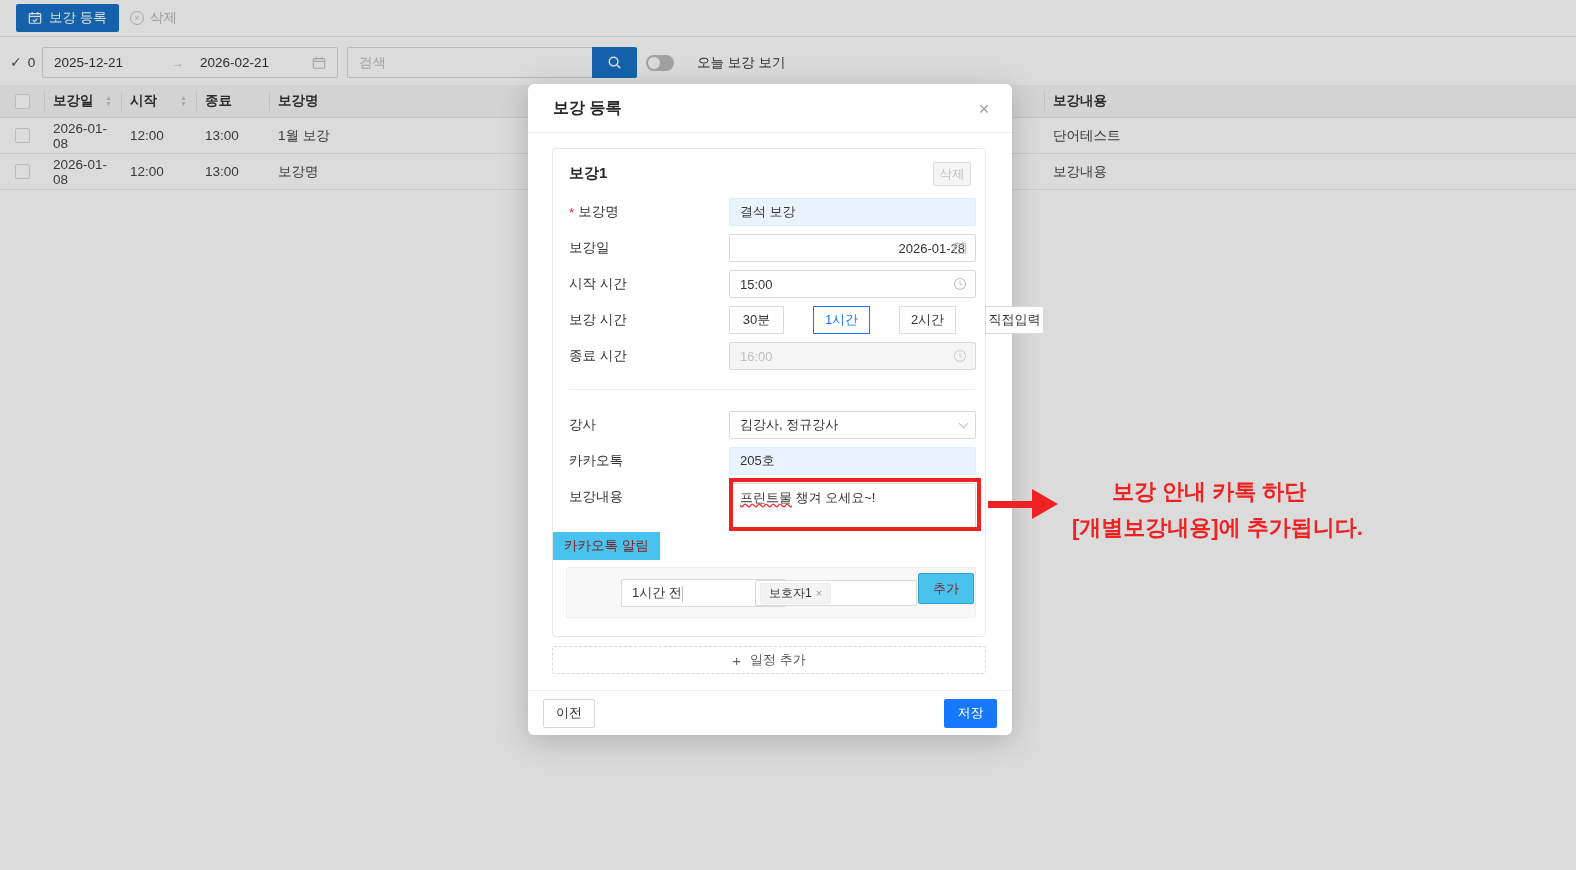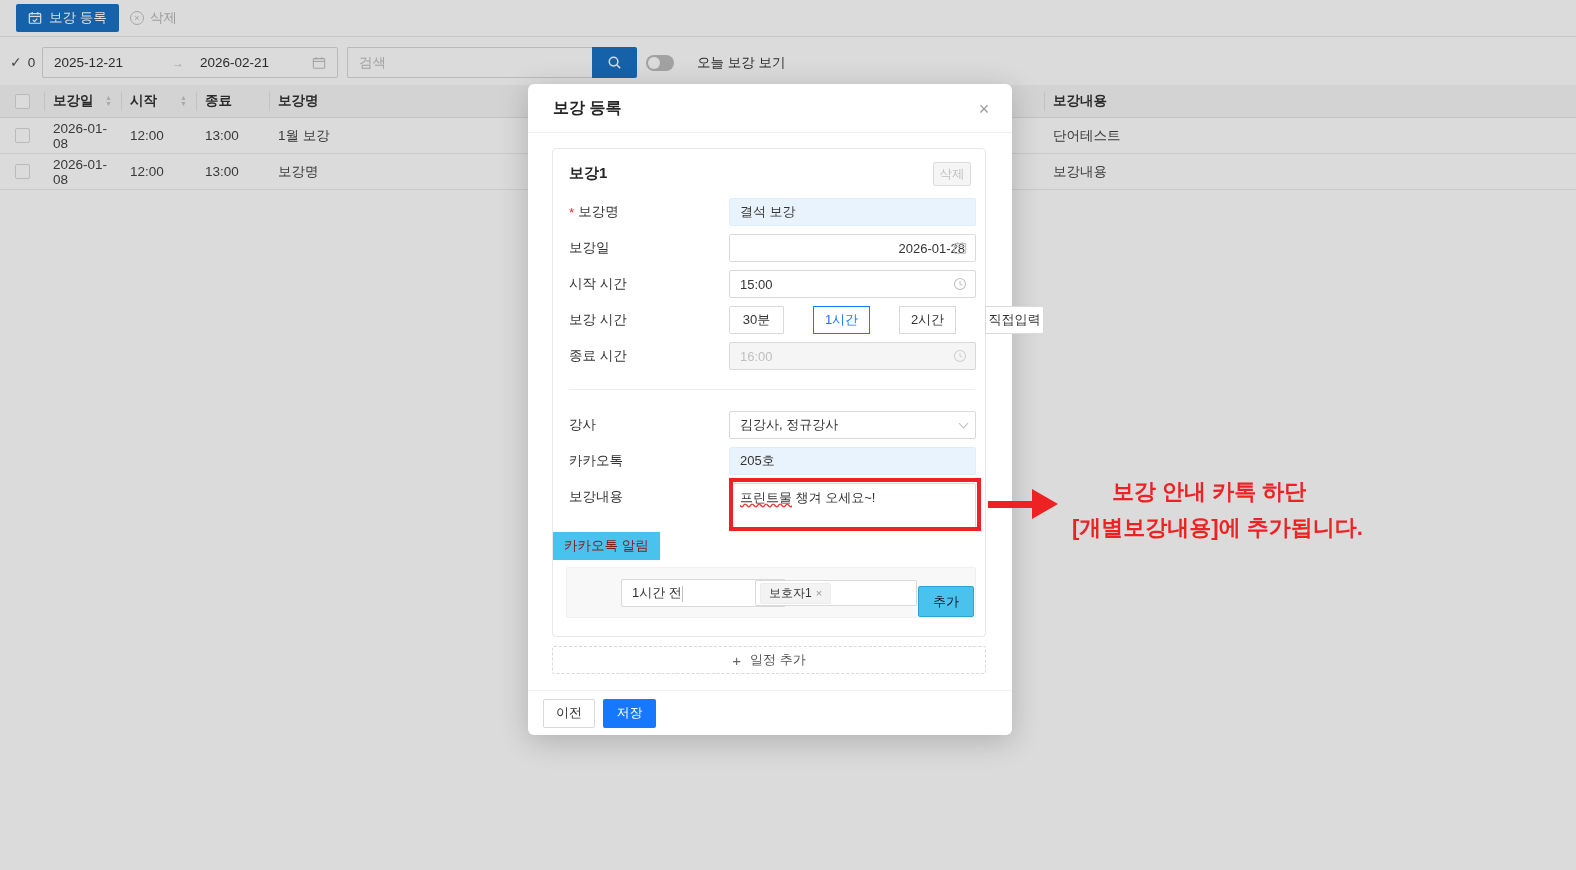--- a/index.html
+++ b/index.html
@@ -84,28 +84,28 @@
   .kakao-label { position:absolute; left:0px; top:383px; background:#4ac2ee; padding:5px 11px; font-size:13.5px; color:#7f1d1d; }
   .kakao-panel { position:absolute; left:13px; top:418px; width:410px; height:51px; background:#f8f8f8;
     border:1px solid #f0f0f0; border-radius:2px; }
   .k-select { position:absolute; left:15px; top:11px; width:165px; height:28px; background:#fff; border:1px solid #d9d9d9;
     border-radius:2px; display:flex; align-items:center; padding:0 10px; font-size:13px; color:#333;margin-left:39px; }
   .k-taginput { position:absolute; left:188px; top:12px; width:162px; height:26px; background:#fff; border:1px solid #d9d9d9;
     border-radius:2px; display:flex; align-items:center; padding:0 4px; }
   .tag { background:#f3f3f3; border:1px solid #ececec; border-radius:2px; font-size:12px; color:#333;
     padding:1px 8px; display:flex; align-items:center; gap:4px; }
   .tag .x { color:#9b9b9b; font-size:11px; cursor:pointer; }
-  .k-add { position:absolute; left:351px; top:18px; width:56px; height:31px; background:#4ac2ee; border:1px solid #2fa3cf;
-    border-radius:2px; font-size:13px; color:#0f172a; cursor:pointer; }
+  .k-add { position:absolute; left:351px; top:5px; width:56px; height:31px; background:#4ac2ee; border:1px solid #2fa3cf;
+    border-radius:2px; font-size:13px; color:#7f1d1d; cursor:pointer; }
   .dashed-add { position:absolute; left:24px; top:562px; width:434px; height:28px; background:#fff;
     border:1px dashed #d9d9d9; border-radius:2px; font-size:13px; color:#555; display:flex; align-items:center;
     justify-content:center; gap:9px; cursor:pointer; }
   .dashed-add .plus { font-size:15px; color:#666; }
   .m-foot { position:absolute; left:0; top:606px; width:100%; height:45px; border-top:1px solid #f0f0f0;
-    display:flex; align-items:center; justify-content:flex-start; gap:8px; padding:0 15px; }
+    display:flex; align-items:center; justify-content:space-between; gap:8px; padding:0 15px; }
   .btn-prev { width:52px; height:29px; background:#fff; border:1px solid #d9d9d9; border-radius:2px; font-size:13px;
     color:#333; cursor:pointer; }
   .btn-save { width:53px; height:29px; background:#1677ff; border:none; border-radius:2px; font-size:13px;
     color:#fff; cursor:pointer; }
 
   
   .ann { position:absolute; z-index:30; }
   .red-box { left:729px; top:478px; width:252px; height:53px; border:4px solid #ee2222; }
   .arrow-line { left:988px; top:501px; width:46px; height:7px; background:#ee2222; }
   .arrow-head { left:1032px; top:489px; width:0; height:0; border-left:26px solid #ee2222;

